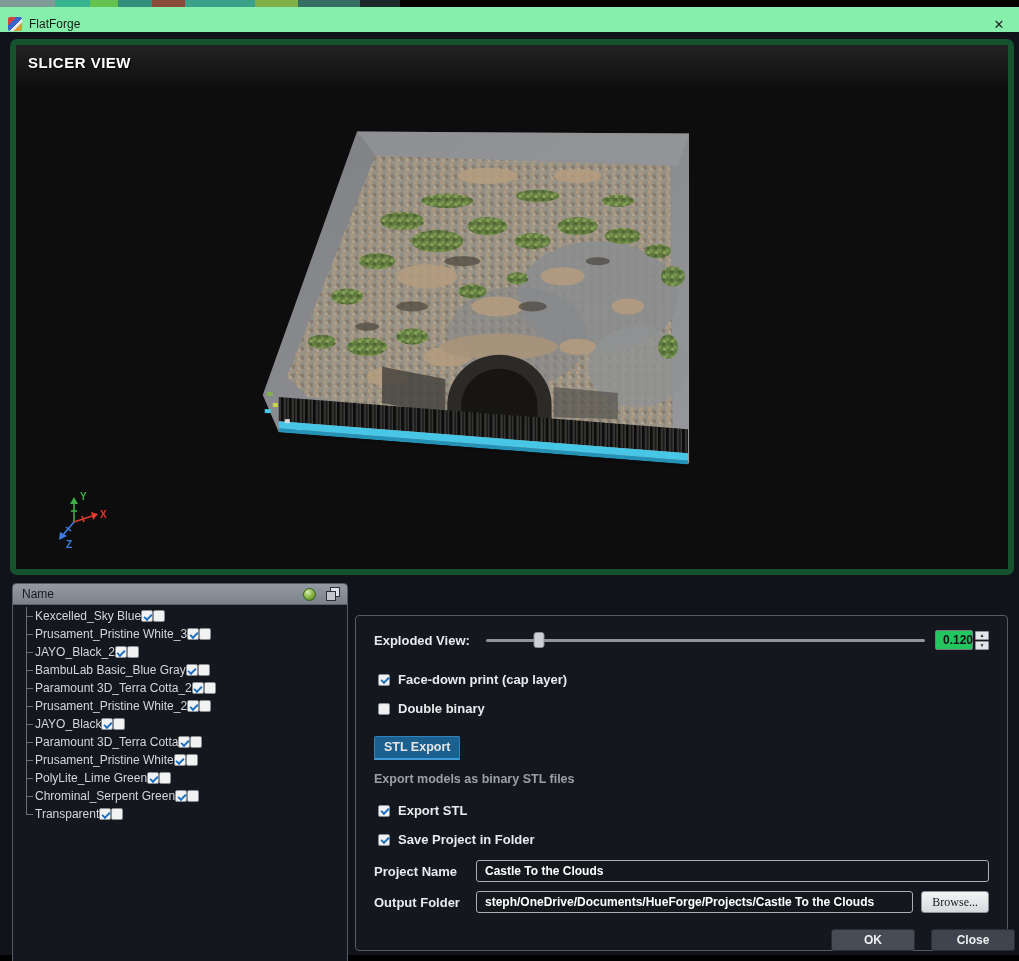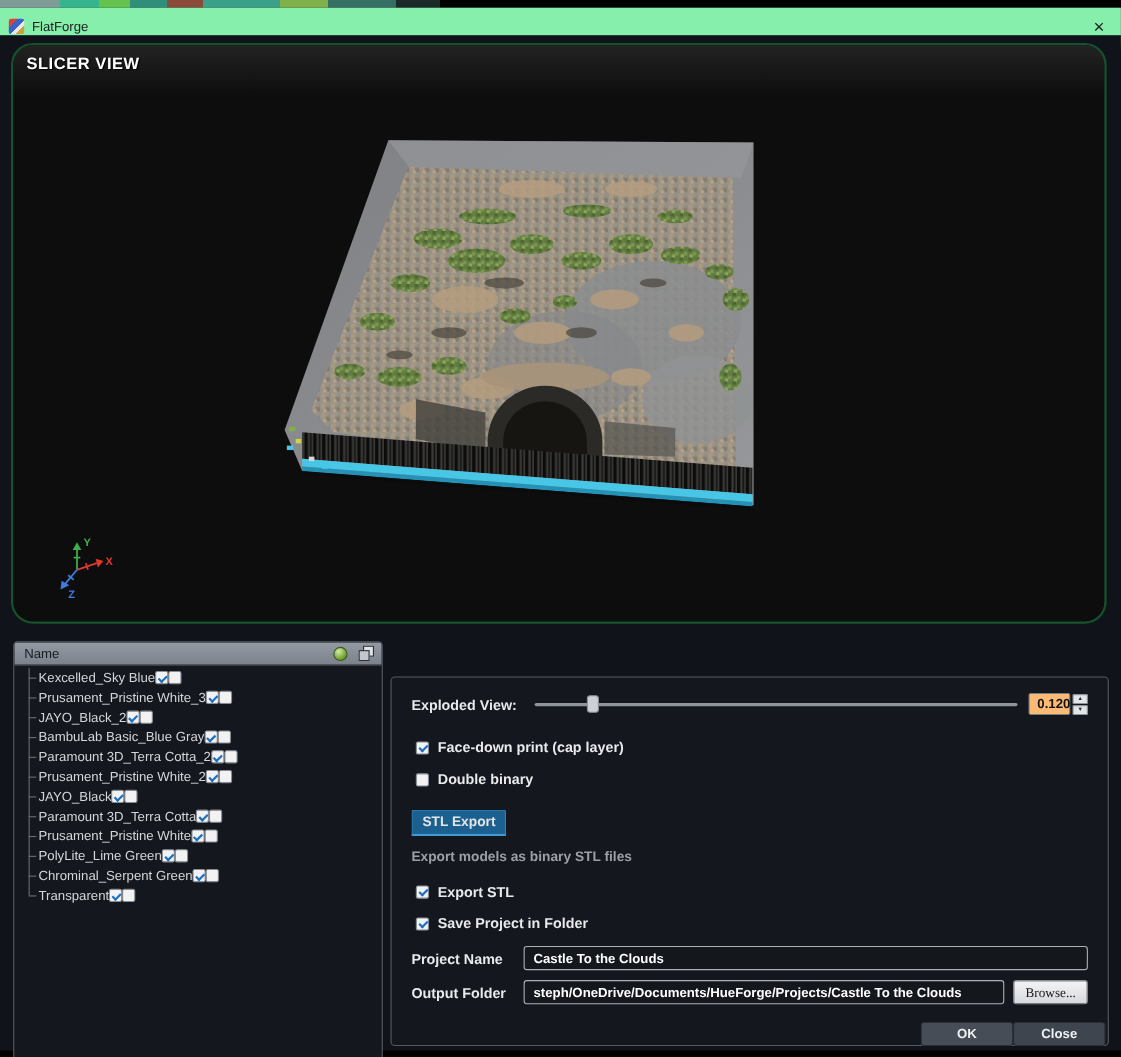--- a/index.html
+++ b/index.html
@@ -19,21 +19,21 @@
     background:linear-gradient(135deg,#d6433a 0 30%,#3a62c8 30% 55%,#e8e8e8 55% 70%,#caa23a 70%);}
   .win-title{font-size:12px;color:#1c1c1c;}
   .titlebar-close{margin-left:auto;width:40px;height:25px;display:flex;align-items:center;justify-content:center;
     font-size:13px;color:#222;cursor:pointer;}
 
   
   .content{position:absolute;top:32px;left:0;right:0;bottom:6px;background:#10141a;}
 
   
   .slicer-frame{position:absolute;left:10px;top:7px;width:992px;height:524px;
-    border:2px solid #14532d;border-radius:20px;background:#0d0d0d;overflow:hidden;}
+    border:6px solid #14532d;border-radius:7px;background:#0d0d0d;overflow:hidden;}
   .slicer-inner{position:absolute;inset:0;}
   .slicer-top-glow{position:absolute;top:0;left:0;right:0;height:46px;
     background:linear-gradient(#232323,rgba(20,20,20,0));}
   .slicer-title{position:absolute;left:12px;top:9px;font-size:15px;font-weight:700;color:#fff;
     letter-spacing:.5px;text-shadow:1px 1px 1px #000;z-index:3;}
   .model-svg{position:absolute;inset:0;width:100%;height:100%;z-index:1;}
   .axis-svg{position:absolute;left:36px;top:445px;width:60px;height:62px;z-index:2;}
 
   
   .list-panel{position:absolute;left:12px;top:551px;width:336px;height:428px;box-sizing:border-box;
@@ -68,42 +68,42 @@
   
   .right-panel{position:absolute;left:355px;top:583px;width:653px;height:336px;box-sizing:border-box;
     border:1px solid #555b63;border-radius:4px;background:#14171d;padding:14px 18px;}
   .lbl{font-size:13px;font-weight:700;color:#e8eaec;white-space:nowrap;}
   .ev-row{display:flex;align-items:center;height:20px;}
   .slider{position:relative;flex:1;height:20px;margin:0 10px 0 16px;}
   .groove{position:absolute;left:0;right:0;top:9px;height:3px;background:#8f959c;border-radius:2px;}
   .handle{position:absolute;top:2px;width:11px;height:16px;background:#cdd1d6;border:1px solid #8a8f96;
     border-radius:3px;transform:translateX(-50%);box-sizing:border-box;}
   .spin{display:flex;align-items:center;}
-  .spin-value{width:38px;height:20px;background:#fdba74;color:#101214;font-weight:700;font-size:12px;
+  .spin-value{width:38px;height:20px;background:#22c55e;color:#101214;font-weight:700;font-size:12px;
     display:flex;align-items:center;padding-left:7px;border:1px solid #777c83;border-radius:2px;box-sizing:border-box;}
   .spin-btns{display:flex;flex-direction:column;margin-left:2px;gap:1px;}
   .spin-btn{width:14px;height:9px;background:#e3e5e8;border:1px solid #8f949a;border-radius:1px;
     font-size:5px;line-height:7px;text-align:center;color:#24282d;box-sizing:border-box;}
   .opt-row{display:flex;align-items:center;gap:8px;padding-left:4px;height:15px;}
   .opt-label{font-size:13px;font-weight:700;color:#e8eaec;}
   .tab{display:inline-block;margin-top:20px;padding:3px 9px 4px;background:var(--accent_tab,#1c608f);
     color:#e5e5e5;font-weight:700;font-size:12.5px;border:1px solid #2e83bd;
     border-bottom:2px solid var(--accent_tab_border,#3f9bd8);border-radius:2px 2px 0 0;}
   .desc{margin-top:12px;font-size:12.5px;font-weight:700;color:#9aa0a6;}
   .field-row{display:flex;align-items:center;margin-top:13px;}
   .field-label{width:102px;flex:0 0 auto;font-size:13px;font-weight:700;color:#e8eaec;}
   .text-input{flex:1;height:22px;background:#14171c;border:1px solid #aab0b6;border-radius:3px;
     color:#fff;font-weight:700;font-size:12px;padding:0 8px;box-sizing:border-box;
     font-family:Liberation Sans, sans-serif;outline:none;}
   .browse-btn{margin-left:8px;height:22px;padding:0 10px;background:linear-gradient(#f3f4f5,#d7dadd);
     border:1px solid #8a8f96;border-radius:3px;color:#16181b;font-size:12px;
     font-family:Liberation Serif, serif;cursor:pointer;}
 
   
-  .footer{position:absolute;right:14px;top:897px;display:flex;gap:0;}
+  .footer{position:absolute;right:4px;top:897px;display:flex;gap:16px;}
   .footer button{width:84px;height:22px;background:#3f454e;border:1px solid #2a2e34;border-radius:3px;
     color:#eef0f2;font-size:12px;font-weight:700;font-family:"Liberation Sans",sans-serif;cursor:pointer;}
   .footer button.default{background:#474d57;}
 </style>
 </head>
 <body>
 
 <div class="screen">
 
   <div class="desktop-strip"></div>

